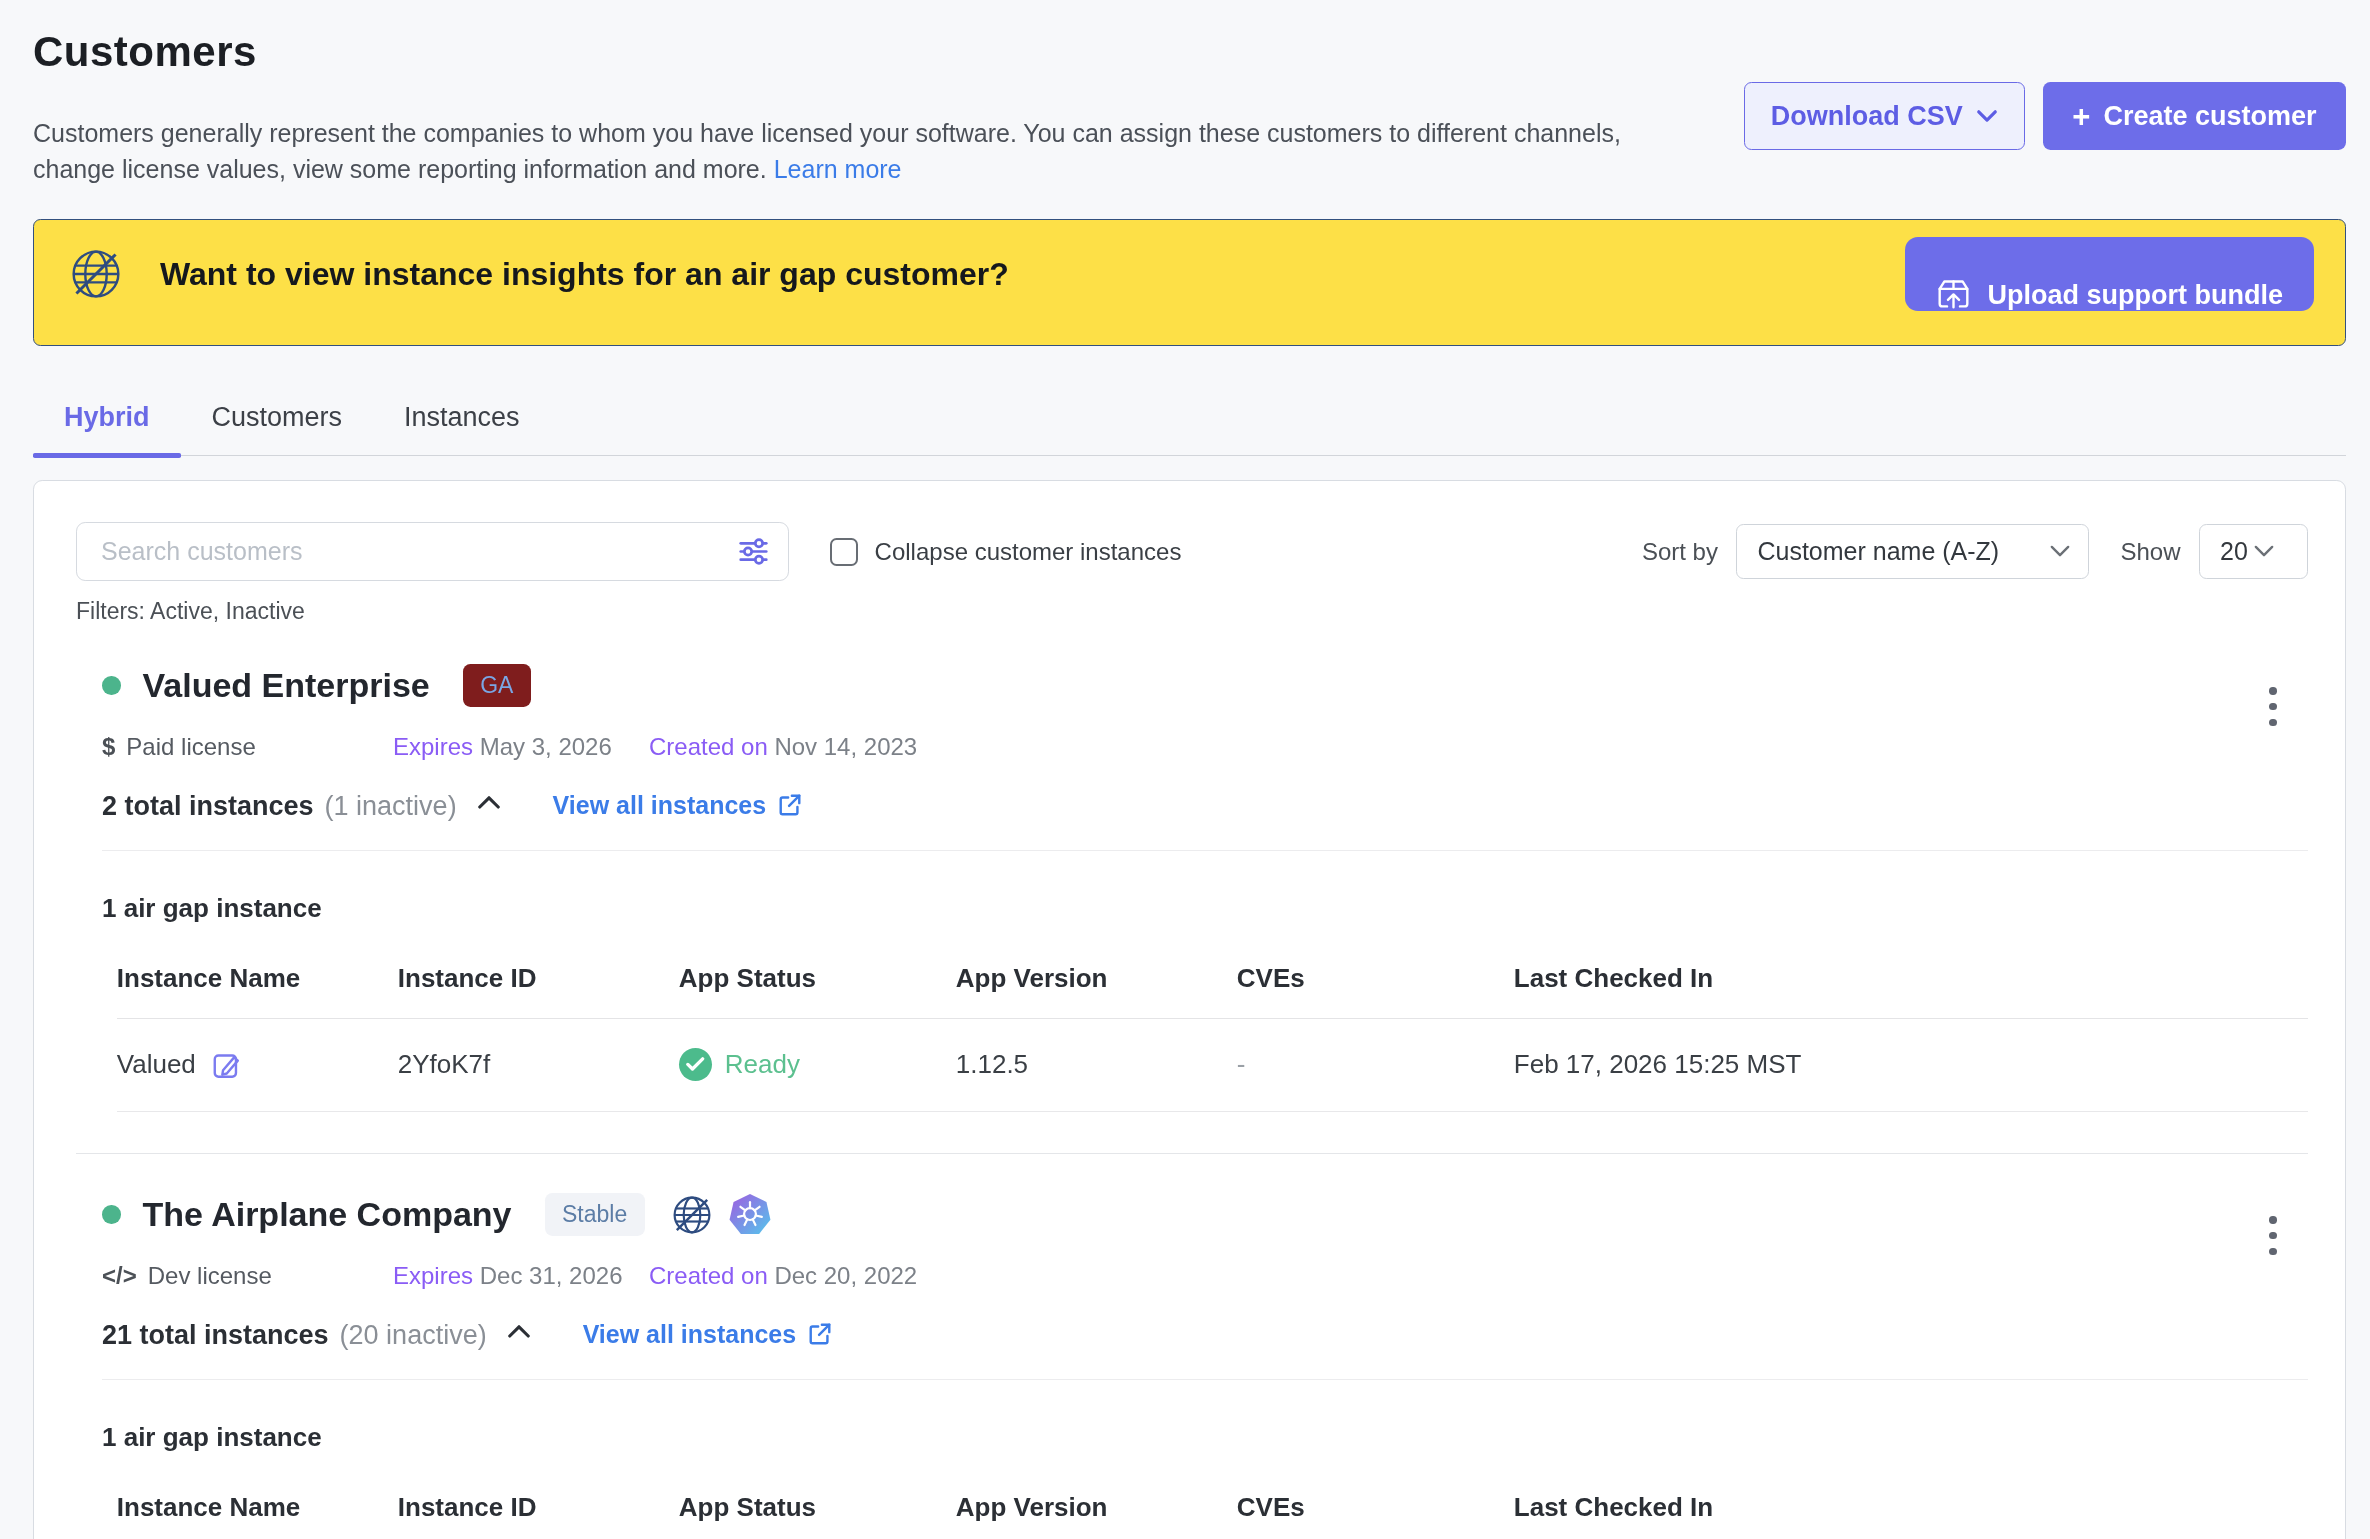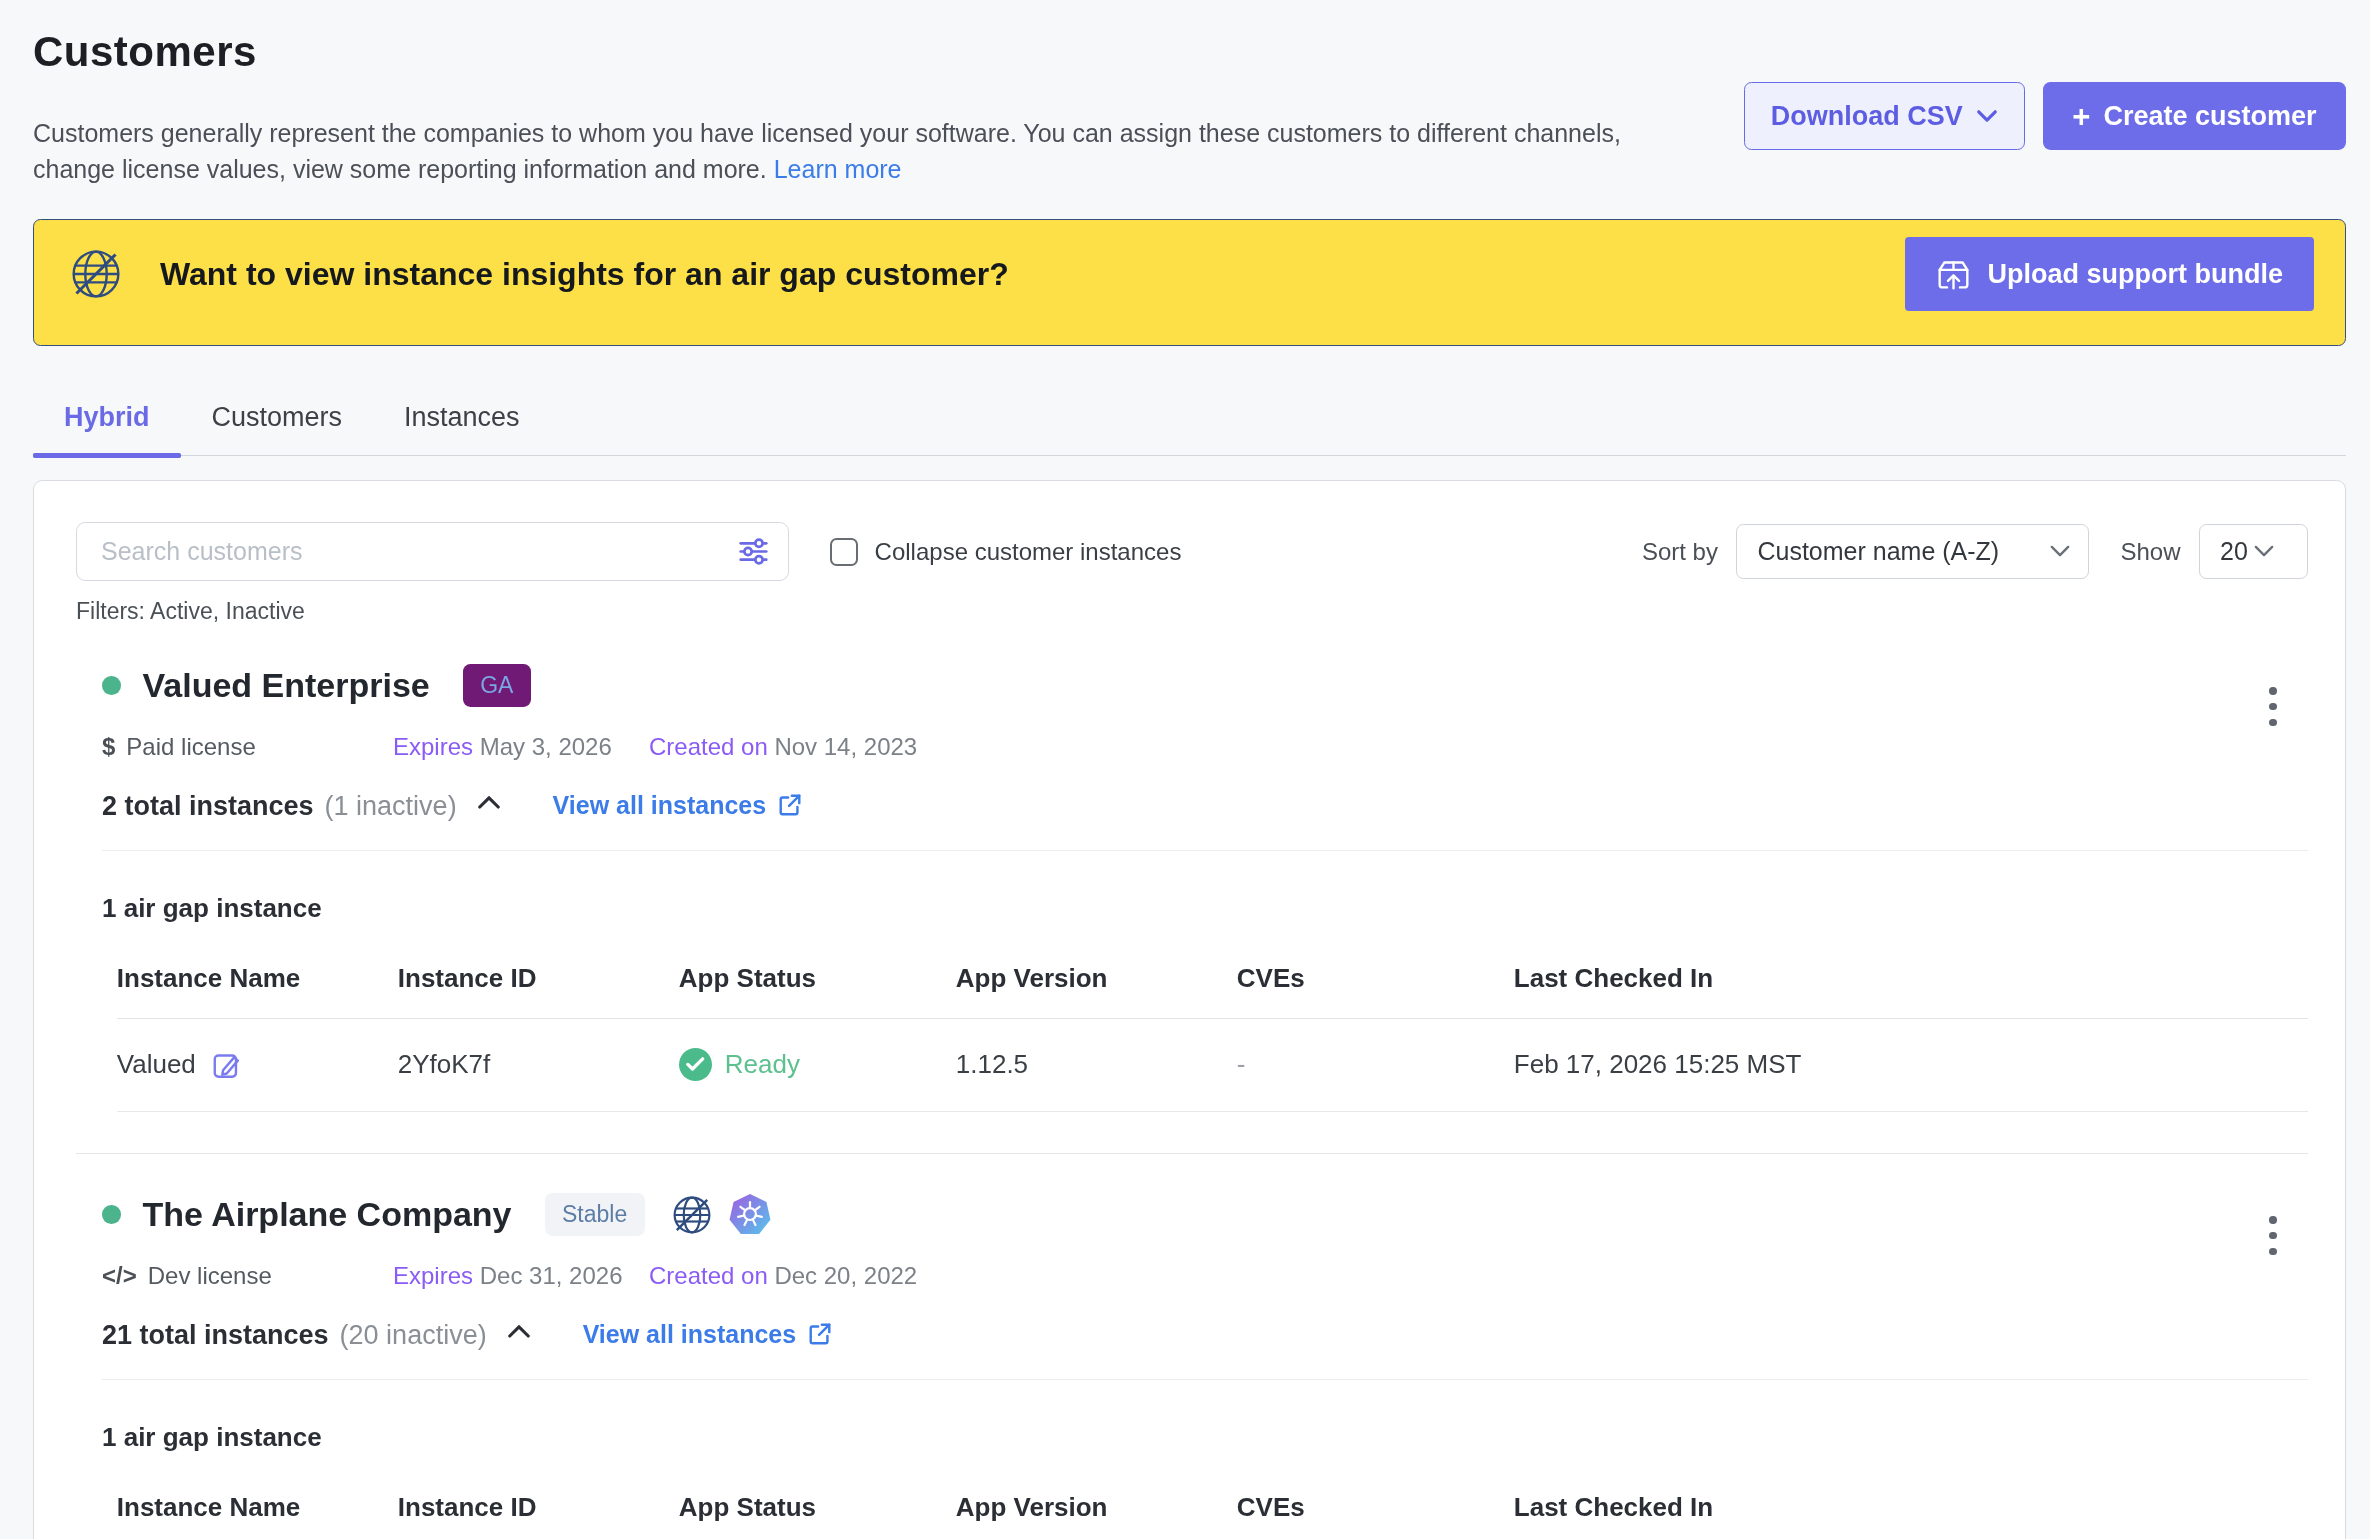--- a/index.html
+++ b/index.html
@@ -16,23 +16,23 @@
   .btn { height:68px; border-radius:7.4px; font-size:27px; font-weight:700; display:flex;
          align-items:center; gap:13px; cursor:pointer; font-family:inherit; }
   .btn-outline { background:#eef0fd; border:1.8px solid #6a6ae6; color:#5d5de4; padding:0 26px; }
   .btn-primary { background:#6d6de9; border:none; color:#fff; padding:0 29.5px; }
   .plus { font-size:31px; font-weight:700; line-height:1; }
 
   
   .banner { margin-top:31px; height:127px; background:#fde047; border:1.8px solid #33507e;
             border-radius:7.4px; display:flex; align-items:center; padding:0 31px 16px 35px; gap:37px; }
   .banner h2 { font-size:32px; font-weight:700; color:#15181d; }
-  .btn-upload { margin-left:auto; background:#6d6de9; color:#fff; border:none; border-radius:4px;
+  .btn-upload { margin-left:auto; background:#6d6de9; color:#fff; border:none; border-radius:13px;
                 height:74px; padding:0 31px; font-size:27px; font-weight:700; display:flex;
-                align-items:center; gap:16.6px; cursor:pointer; font-family:inherit; }
+                align-items:flex-end; gap:16.6px; cursor:pointer; font-family:inherit; }
 
   
   .tabs { margin-top:42px; display:flex; border-bottom:1.8px solid #d2d5da; }
   .tab { position:relative; padding:14.8px 31px 22px 31px; font-size:27px; color:#3c4047; cursor:pointer; }
   .tab.active { color:#6a6ae6; font-weight:700; }
   .tab.active::after { content:""; position:absolute; left:0; right:0; bottom:-2.8px; height:5.5px;
                        background:#6a6ae6; border-radius:1.8px; }
 
   
   .card { margin-top:24px; background:#fff; border:0.9px solid #d8dce2; border-radius:9.2px;
@@ -58,21 +58,21 @@
   .sel-show { width:109px; }
   .filters-note { margin-top:16.6px; font-size:23px; color:#4b5056; }
 
   
   .customer { position:relative; padding:39px 0 0 26px; }
   .sec-div { margin:41px 0 0 0; height:0.9px; background:#e4e6e9; }
   .c-row1 { display:flex; align-items:center; }
   .dot { width:18.5px; height:18.5px; border-radius:50%; background:#4cb48c; }
   .c-name { margin-left:22px; font-size:34px; font-weight:700; color:#23272e; }
   .badge { margin-left:33px; border-radius:7.4px; padding:8.3px 17.5px; font-size:23px; }
-  .badge-ga { background:#701a75; color:#7aa6e4; }
+  .badge-ga { background:#7f1d1d; color:#7aa6e4; }
   .badge-stable { background:#f1f3f7; color:#5c7da6; }
   .c-icons { display:flex; align-items:center; gap:16.6px; margin-left:26px; }
   .kebab { position:absolute; right:24px; top:55px; display:flex; flex-direction:column; gap:8.3px;
            padding:7.4px; cursor:pointer; }
   .kebab i { width:7.4px; height:7.4px; border-radius:50%; background:#606570; }
   .c-meta { display:flex; margin-top:26px; font-size:24px; align-items:baseline; }
   .m-license { width:291px; color:#555a61; display:flex; align-items:baseline; gap:11px; }
   .lic-ic { font-weight:700; color:#4b5056; }
   .m-exp { width:256px; }
   .lab-purple { color:#8a5cf5; }

